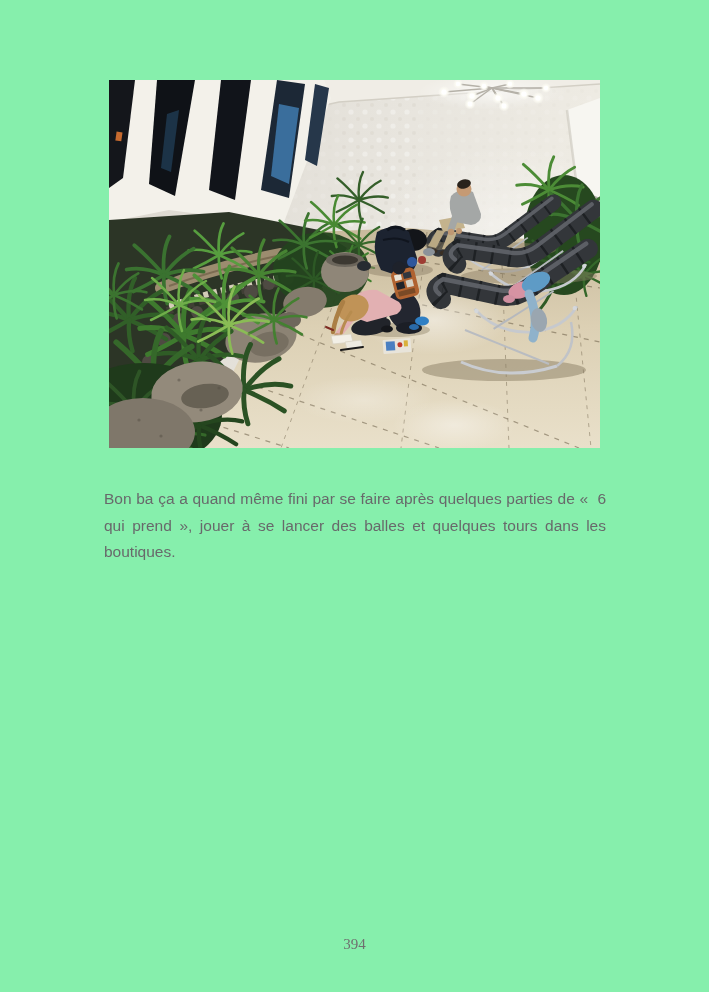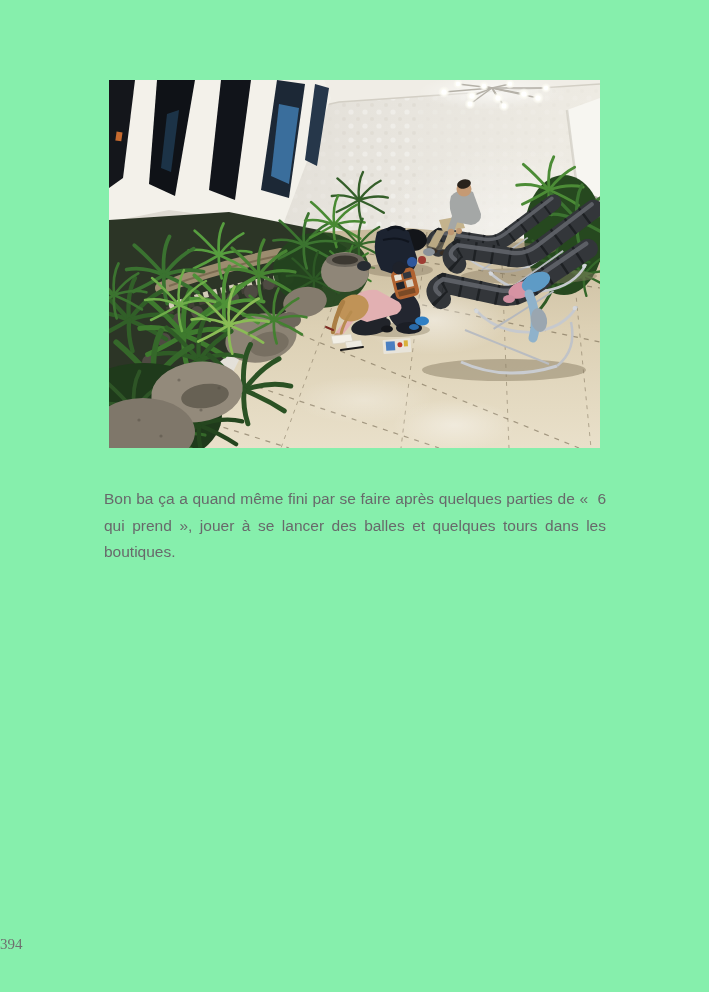--- a/index.html
+++ b/index.html
@@ -18,20 +18,21 @@
   .photo svg{display:block;}
   .bodytext{
     position:absolute;left:104px;top:486px;width:502px;
     color:#68696b;
     font-size:15.5px;line-height:26.6px;
     text-align:justify;
   }
   .bodytext p{margin:0 0 5px 0;}
   .pagenum{
     position:absolute;left:0;right:0;top:936px;
+    text-align:center;
     font-family:"Liberation Serif","DejaVu Serif",serif;
     font-size:15px;color:#6f6f6f;
   }
 </style>
 </head>
 <body>
 
 <div class="page">
 
   <figure class="photo">

